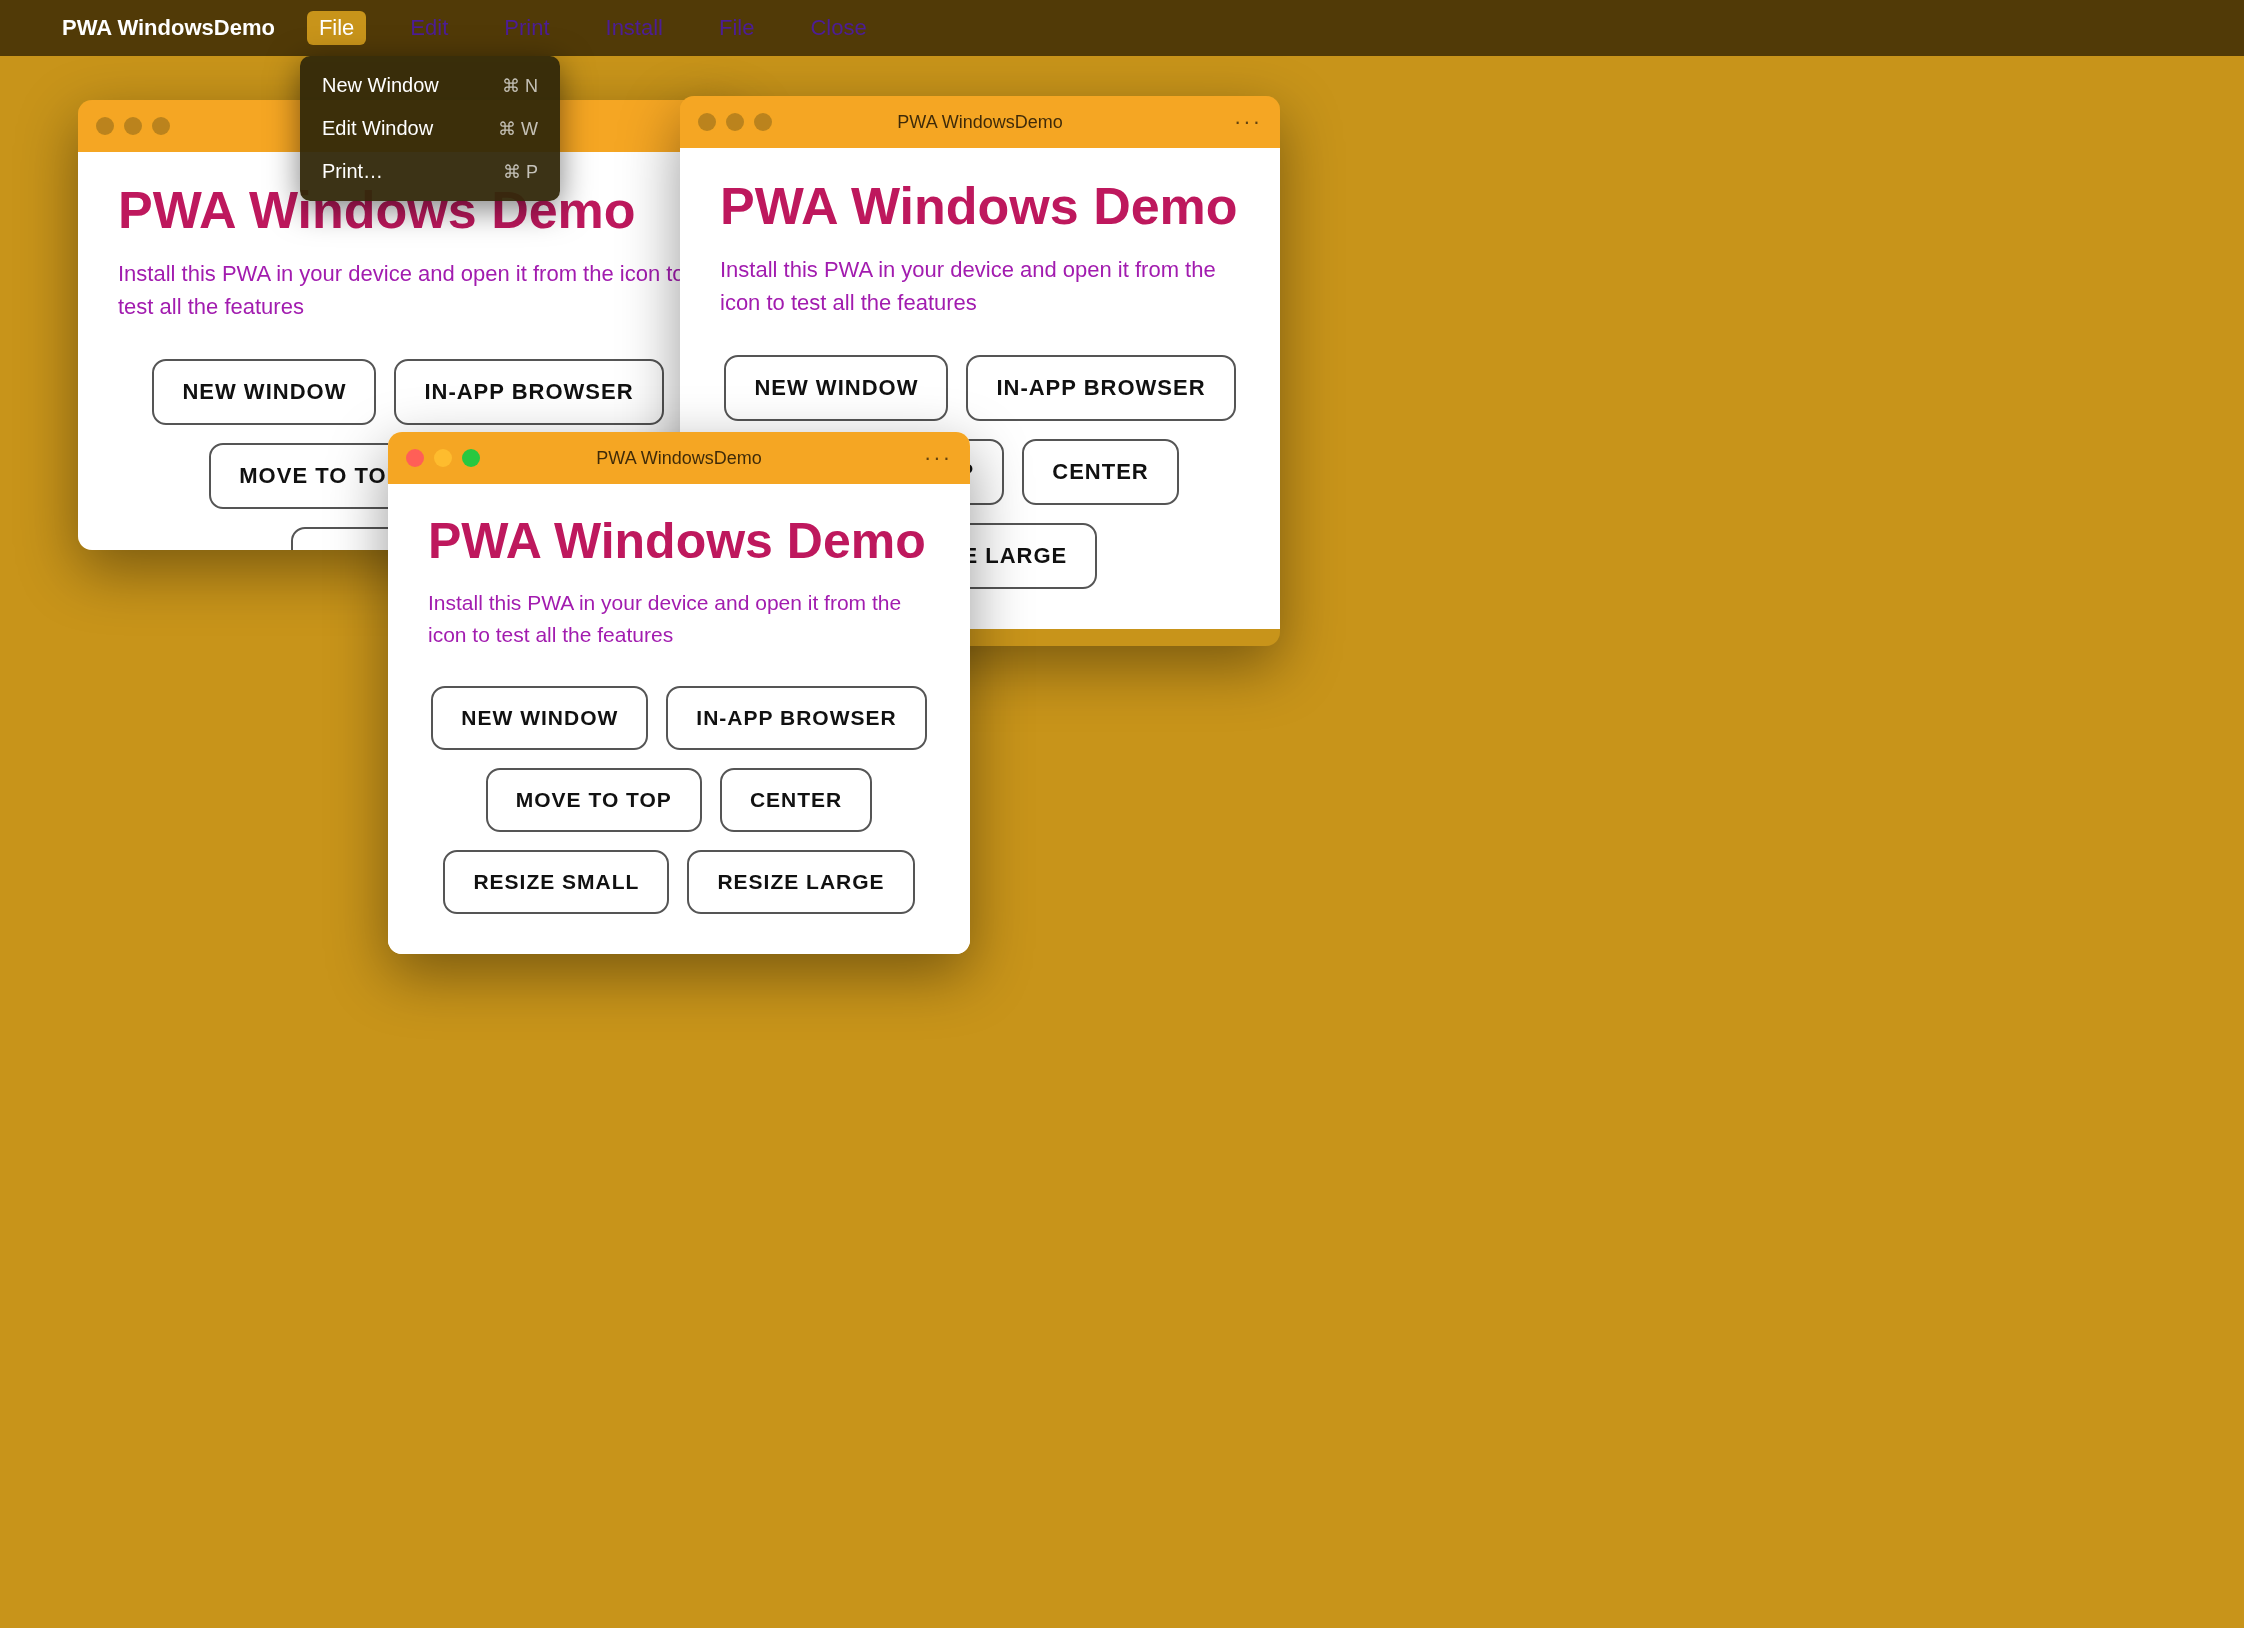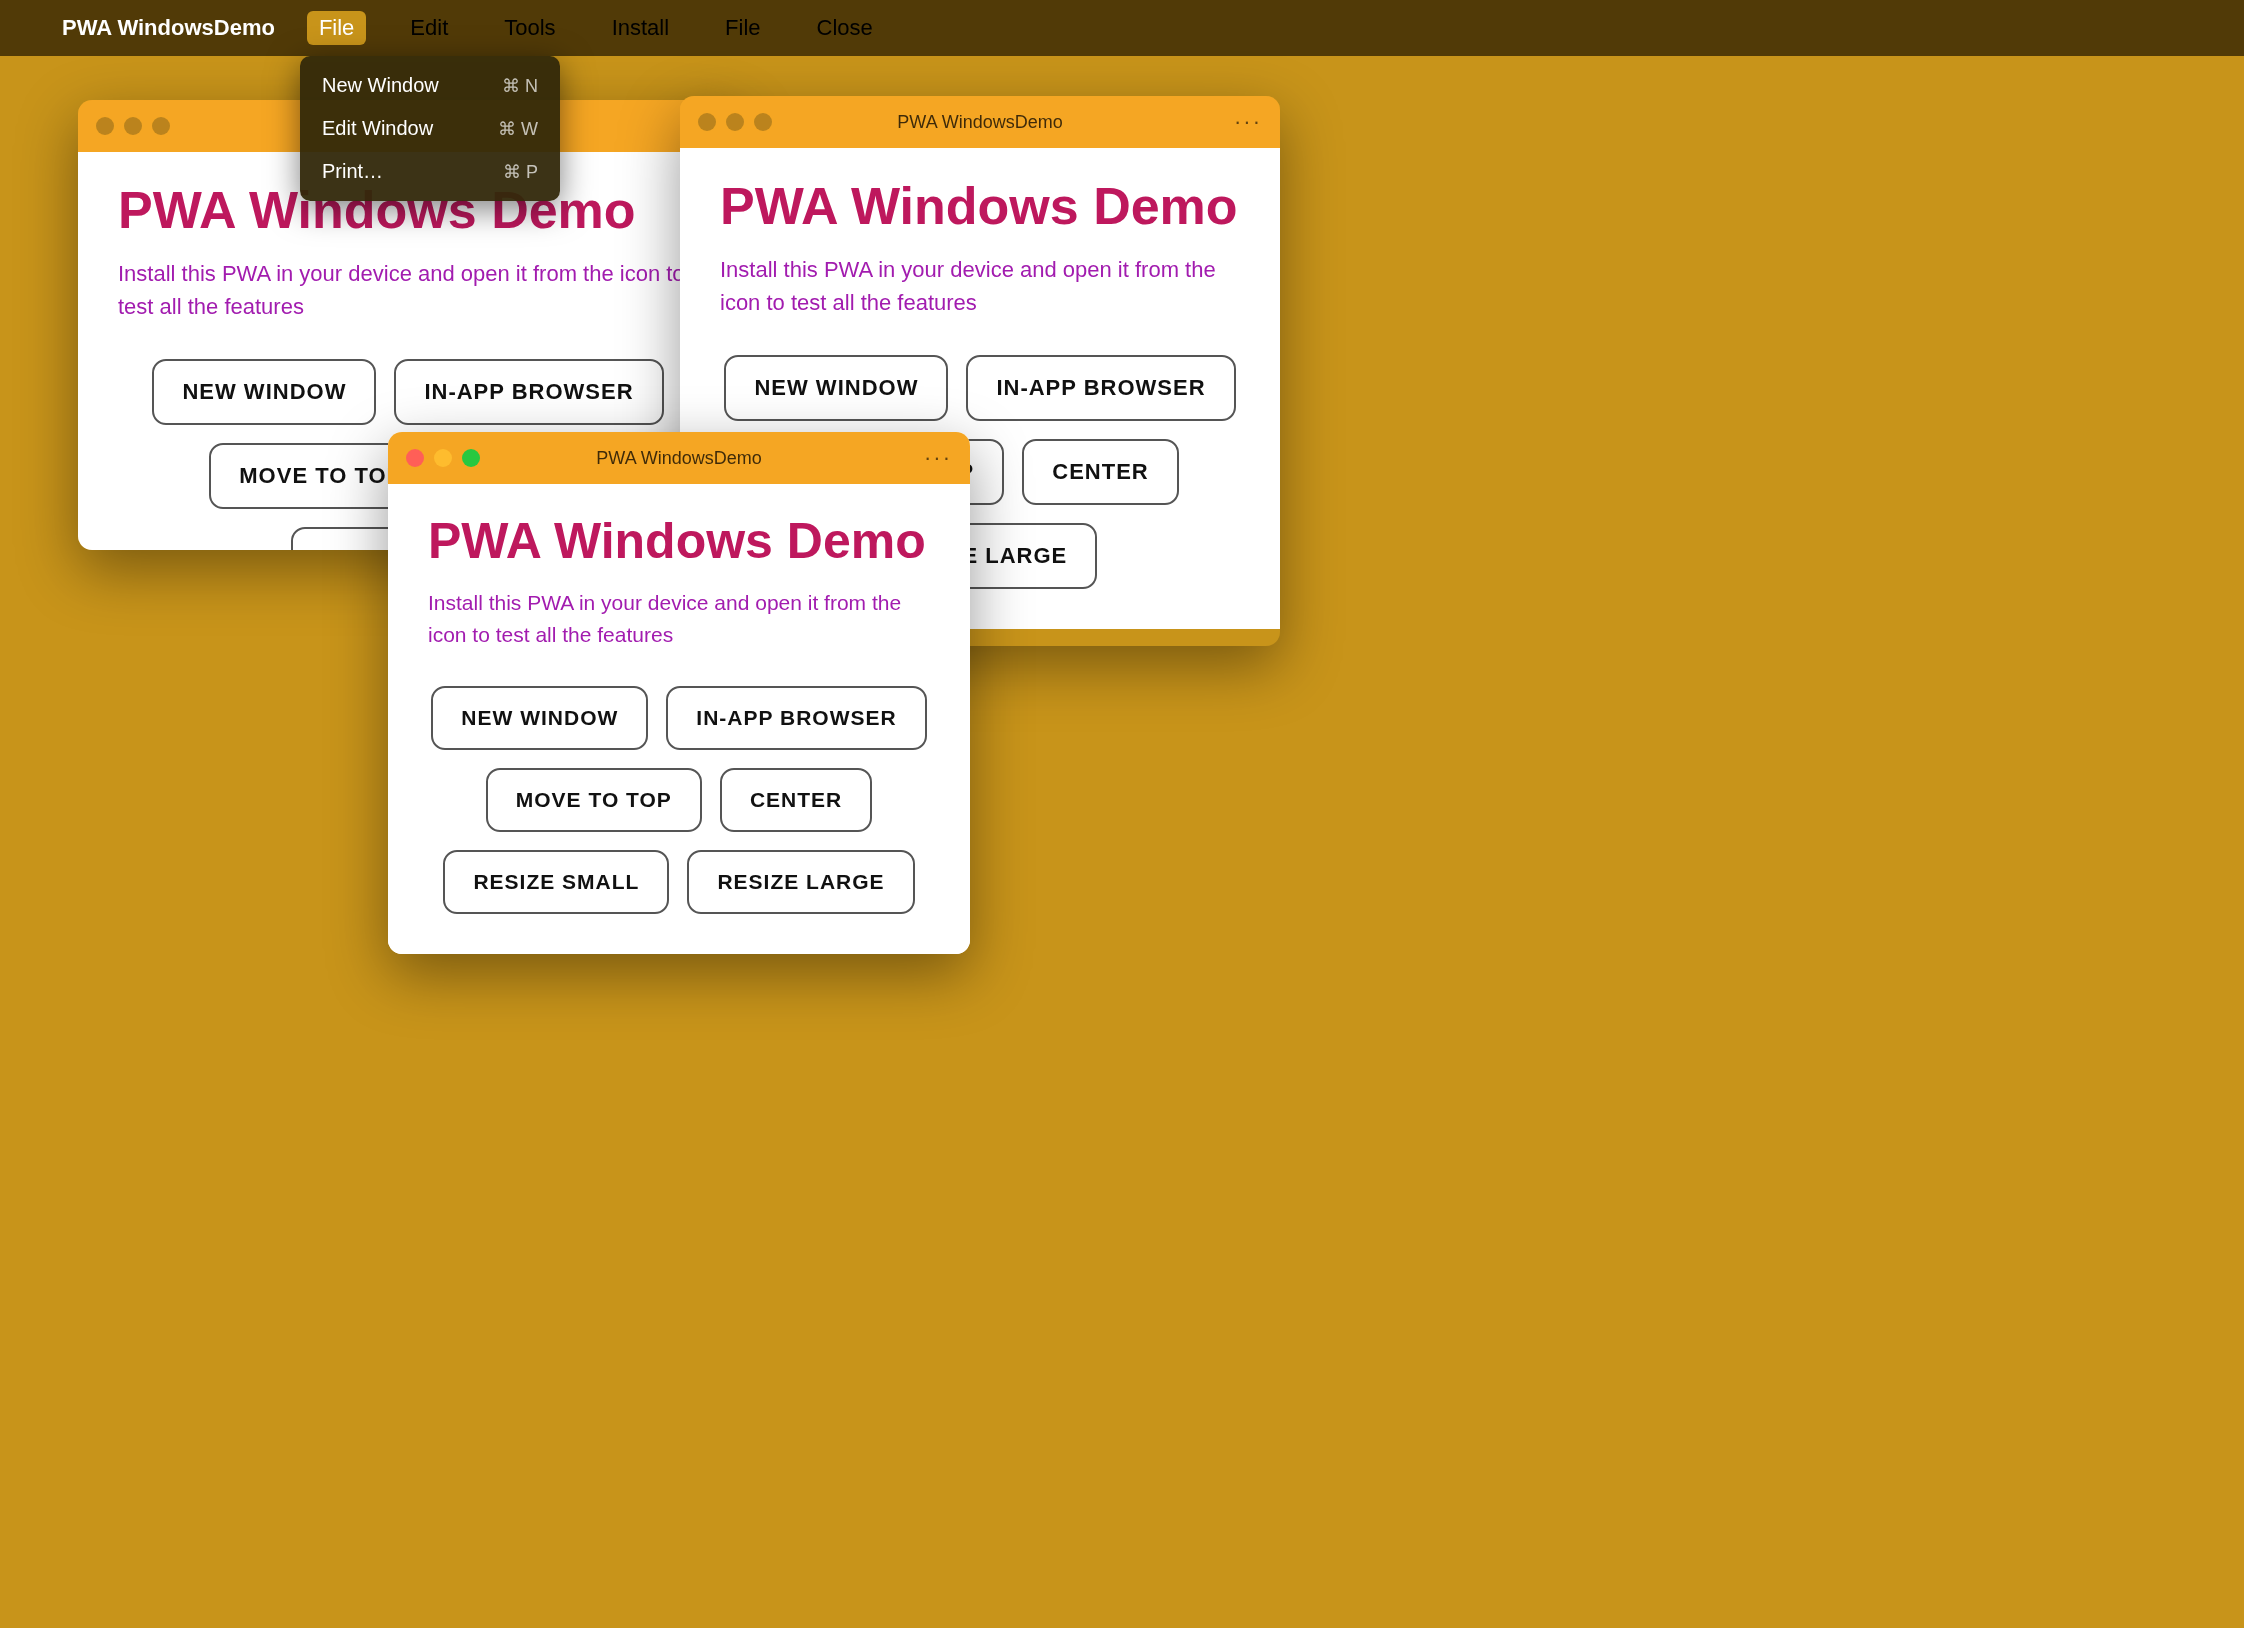--- a/index.html
+++ b/index.html
@@ -32,21 +32,21 @@
       margin-right: 10px;
     }
 
     .menubar-app-name {
       color: white;
       font-size: 22px;
       font-weight: 600;
     }
 
     .menubar-item {
-      color: #000000;
+      color: #4c1d95;
       font-size: 22px;
       cursor: pointer;
       padding: 4px 12px;
       border-radius: 6px;
     }
 
     .menubar-item.active {
       background: #C8941A;
       color: white;
       text-align: center;
@@ -212,21 +212,21 @@
     }
   </style>
 </head>
 <body>
 
 <div class="menubar">
   <span class="menubar-apple"></span>
   <span class="menubar-app-name">PWA WindowsDemo</span>
   <span class="menubar-item active">File</span>
   <span class="menubar-item">Edit</span>
-  <span class="menubar-item">Tools</span>
+  <span class="menubar-item">Print</span>
   <span class="menubar-item">Install</span>
   <span class="menubar-item">File</span>
   <span class="menubar-item">Close</span>
 </div>
 
 <div class="file-dropdown">
   <div class="dropdown-item">
     <span>New Window</span>
     <span class="dropdown-shortcut">⌘ N</span>
   </div>

